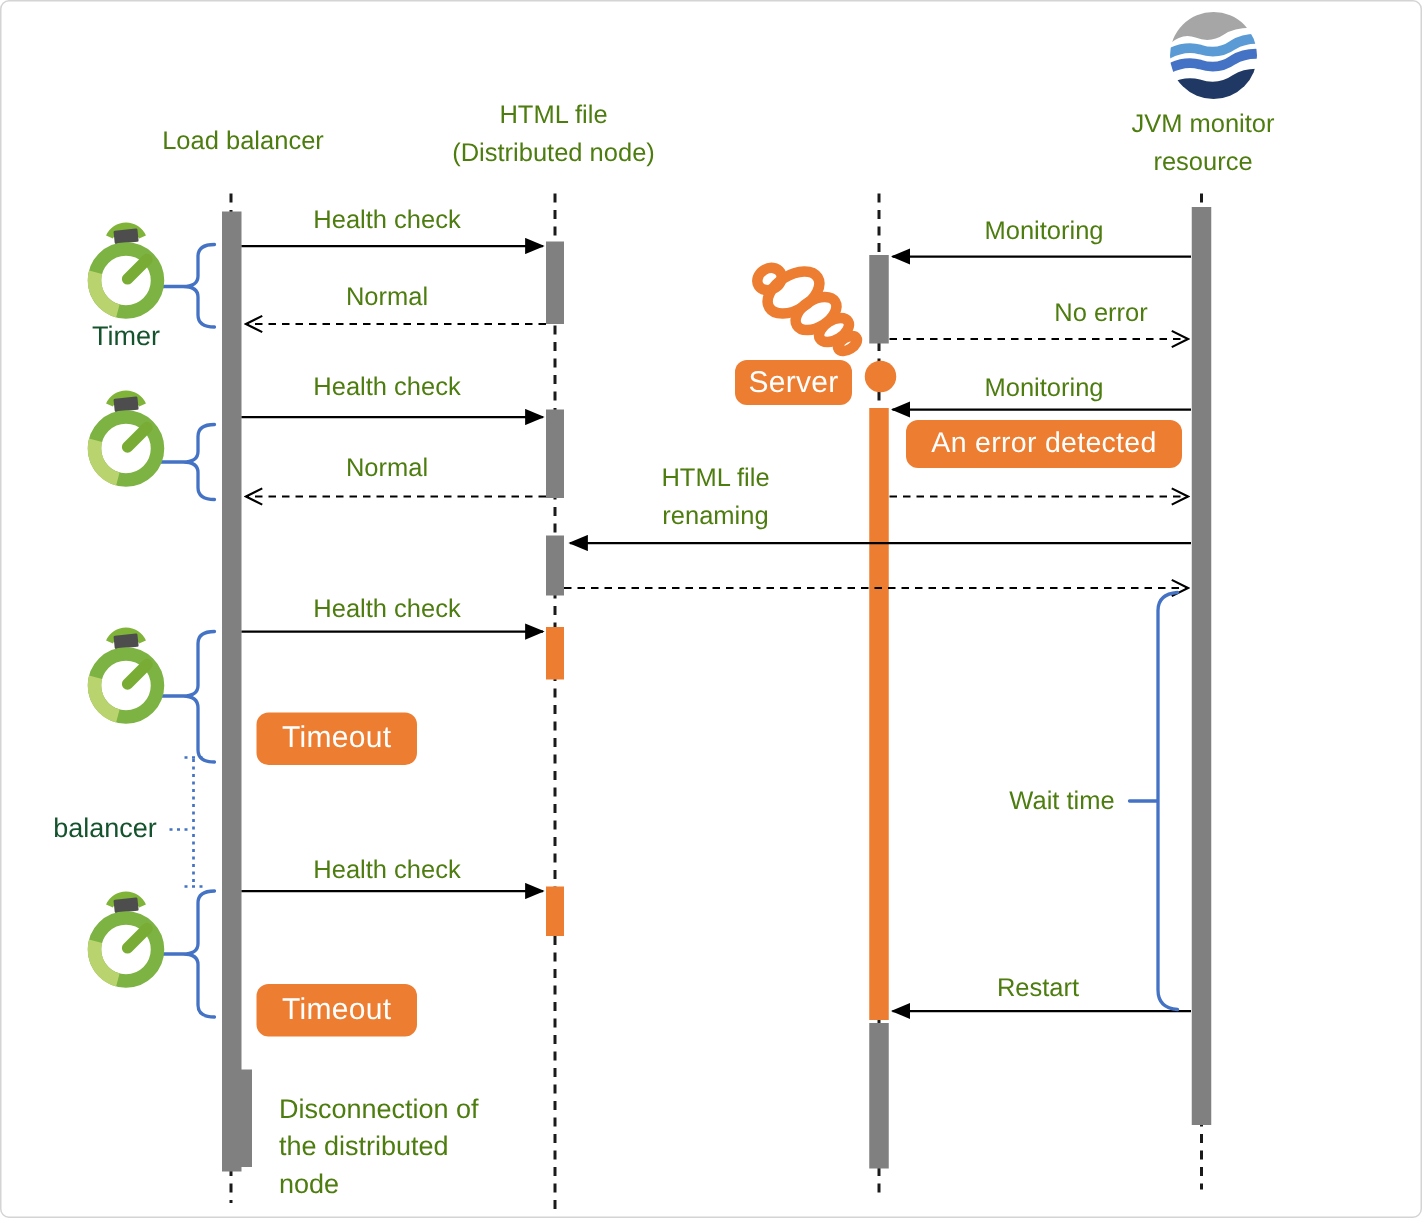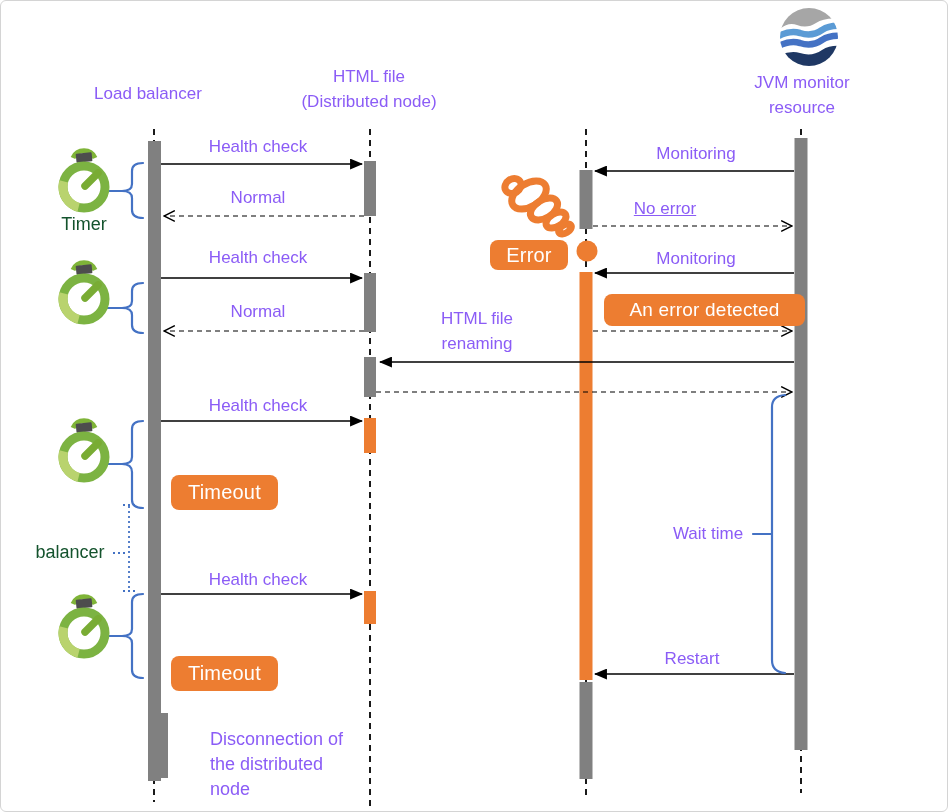--- a/index.html
+++ b/index.html
@@ -2,21 +2,21 @@
 <html><head>
 <meta charset="utf-8">
 <style>
   html,body{margin:0;padding:0;background:#fff;}
   .canvas{
     position:relative;width:948px;height:812px;box-sizing:border-box;
     border:1px solid #d4d4d4;border-radius:6px;background:#fff;overflow:hidden;
     font-family:"Liberation Sans", sans-serif;
   }
   svg.layer{position:absolute;left:0;top:0;}
-  .txt{position:absolute;color:#8b5cf6;white-space:pre-line;}
+  .txt{position:absolute;color:#4d7c0f;white-space:pre-line;}
   .ctr{transform:translateX(-50%);text-align:center;}
   .hdr{font-size:17px;line-height:25px;}
   .lbl{font-size:17px;line-height:20px;text-align:center;}
   .lbl2{font-size:17px;line-height:25px;}
   .gray{color:#14532d;font-size:18px;}
   .note{font-size:18px;line-height:25px;}
   .badge{
     position:absolute;background:#ED7D31;color:#fff;border-radius:8px;
     display:flex;align-items:center;justify-content:center;
     font-size:19px;letter-spacing:.2px;
@@ -120,44 +120,44 @@
       <ellipse cx="512" cy="185" rx="8.5" ry="7" transform="rotate(-32 512 185)"></ellipse>
       <ellipse cx="528" cy="194" rx="19" ry="11.5" transform="rotate(-32 528 194)"></ellipse>
       <ellipse cx="543" cy="208" rx="15" ry="9" transform="rotate(-32 543 208)"></ellipse>
       <ellipse cx="555" cy="219" rx="11" ry="6.5" transform="rotate(-32 555 219)"></ellipse>
       <ellipse cx="564" cy="228" rx="7" ry="4" transform="rotate(-32 564 228)"></ellipse>
     </g>
 
     <circle cx="586" cy="250" r="10.5" fill="#ED7D31"></circle>
   </svg>
 
-  <div class="txt ctr hdr" style="left:147px;top:80px;">Load balancer</div>
+  <div class="txt ctr hdr" style="left:161px;top:80px;">Load balancer</div>
   <div class="txt ctr hdr" style="left:368px;top:63px;">HTML file
 (Distributed node)</div>
   <div class="txt ctr hdr" style="left:801px;top:69px;">JVM monitor
 resource</div>
 
   <div class="txt ctr lbl" style="left:257px;top:136px;">Health check</div>
   <div class="txt ctr lbl" style="left:257px;top:187px;">Normal</div>
   <div class="txt ctr lbl" style="left:695px;top:143px;">Monitoring</div>
-  <div class="txt ctr lbl" style="left:664px;top:198px;text-decoration:underline;">No error</div>
+  <div class="txt ctr lbl" style="left:733px;top:198px;">No error</div>
   <div class="txt ctr lbl" style="left:257px;top:247px;">Health check</div>
   <div class="txt ctr lbl" style="left:695px;top:248px;">Monitoring</div>
   <div class="txt ctr lbl" style="left:257px;top:301px;">Normal</div>
   <div class="txt ctr lbl2" style="left:476px;top:305px;">HTML file
 renaming</div>
   <div class="txt ctr lbl" style="left:257px;top:395px;">Health check</div>
   <div class="txt ctr lbl" style="left:257px;top:569px;">Health check</div>
   <div class="txt ctr lbl" style="left:707px;top:523px;">Wait time</div>
   <div class="txt ctr lbl" style="left:691px;top:648px;">Restart</div>
 
   <div class="txt ctr gray" style="left:83px;top:213px;">Timer</div>
   <div class="txt ctr gray" style="left:69px;top:541px;">balancer</div>
-  <div class="txt note" style="left:185px;top:726px;margin-left:24px;">Disconnection of
+  <div class="txt note" style="left:185px;top:726px;">Disconnection of
 the distributed
 node</div>
 
-  <div class="badge" style="left:489px;top:239px;width:78px;height:30px;font-size:20px;">Error</div>
-  <div class="badge" style="left:603px;top:293px;width:201px;height:32px;">An error detected</div>
+  <div class="badge" style="left:489px;top:239px;width:78px;height:30px;font-size:20px;">Server</div>
+  <div class="badge" style="left:603px;top:279px;width:184px;height:32px;">An error detected</div>
   <div class="badge" style="left:170px;top:474px;width:107px;height:35px;font-size:20px;">Timeout</div>
   <div class="badge" style="left:170px;top:655px;width:107px;height:35px;font-size:20px;">Timeout</div>
 
 </div>
 
 </body></html>

